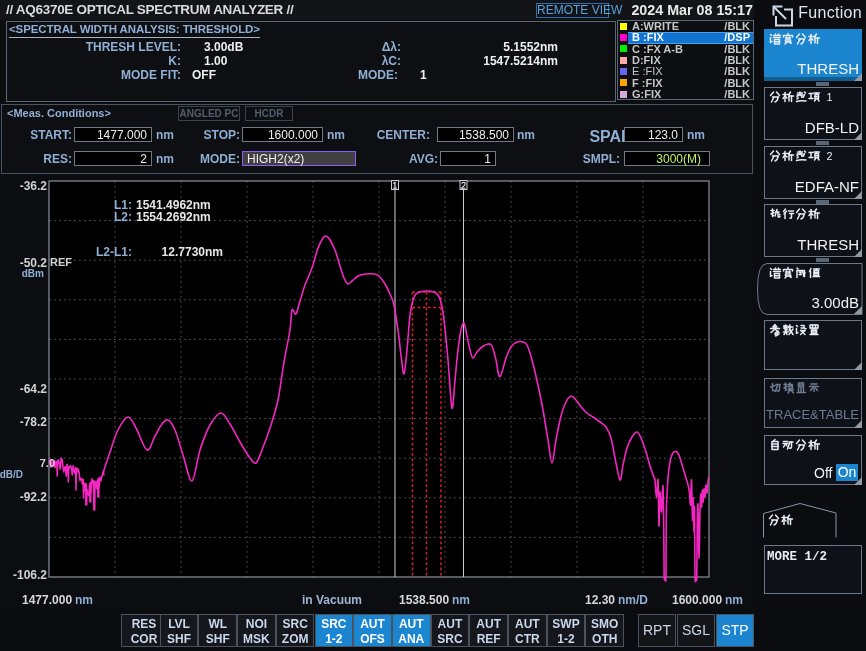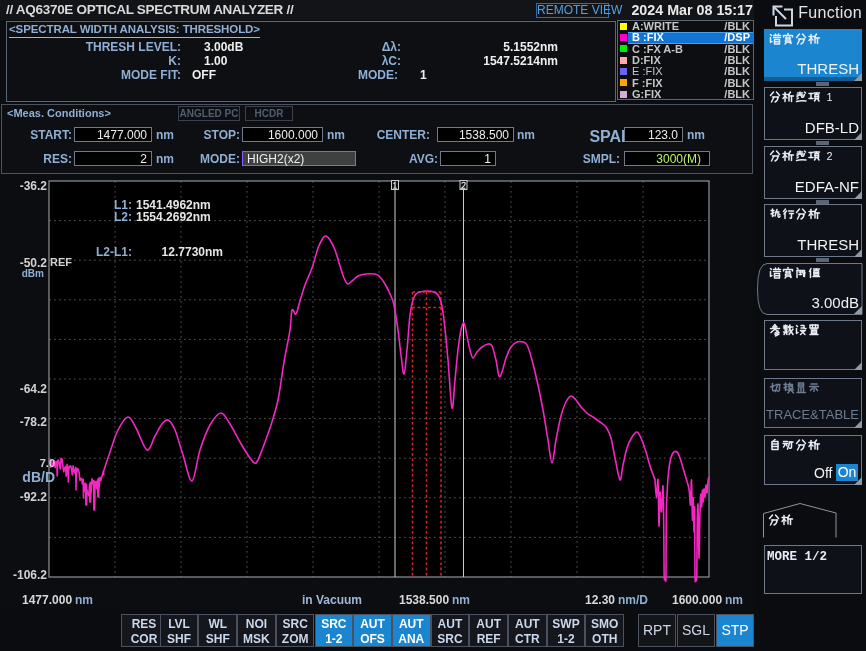--- a/index.html
+++ b/index.html
@@ -112,21 +112,21 @@
 </svg>
 <div class="abs" style="right:819px;top:179px;font-size:12px;color:#d2d2d2;font-weight:700;">-36.2</div>
 <div class="abs" style="right:819px;top:256px;font-size:12px;color:#d2d2d2;font-weight:700;">-50.2</div>
 <div class="abs" style="right:819px;top:336px;font-size:12px;color:#d2d2d2;font-weight:700;margin-top:46px;">-64.2</div>
 <div class="abs" style="right:819px;top:415px;font-size:12px;color:#d2d2d2;font-weight:700;">-78.2</div>
 <div class="abs" style="right:819px;top:490px;font-size:12px;color:#d2d2d2;font-weight:700;">-92.2</div>
 <div class="abs" style="right:819px;top:568px;font-size:12px;color:#d2d2d2;font-weight:700;">-106.2</div>
 <div style="position:absolute;top:256px;font-size:11px;color:#d2d2d2;font-weight:700;white-space:nowrap;left:50px;">REF</div>
 <div style="position:absolute;top:268px;font-size:10px;color:#8fafd4;font-weight:700;white-space:nowrap;right:822px;">dBm</div>
 <div class="abs" style="right:811px;top:457px;font-size:11px;color:#d2d2d2;font-weight:700;">7.0</div>
-<div class="abs" style="right:811px;top:469px;font-size:14px;color:#8fafd4;font-weight:700;">dB/D</div>
+<div class="abs" style="right:843px;top:469px;font-size:10px;color:#8fafd4;font-weight:700;">dB/D</div>
 <div style="position:absolute;top:198px;font-size:12px;color:#8fafd4;font-weight:700;white-space:nowrap;left:114px;">L1:</div>
 <div style="position:absolute;top:198px;font-size:12px;color:#e6e6e6;font-weight:700;white-space:nowrap;left:136px;">1541.4962nm</div>
 <div style="position:absolute;top:210px;font-size:12px;color:#8fafd4;font-weight:700;white-space:nowrap;left:114px;">L2:</div>
 <div style="position:absolute;top:210px;font-size:12px;color:#e6e6e6;font-weight:700;white-space:nowrap;left:136px;">1554.2692nm</div>
 <div style="position:absolute;top:245px;font-size:12px;color:#8fafd4;font-weight:700;white-space:nowrap;left:96px;">L2-L1:</div>
 <div style="position:absolute;top:245px;font-size:12px;color:#e6e6e6;font-weight:700;white-space:nowrap;right:643px;">12.7730nm</div>
 <div style="position:absolute;top:593px;font-size:12px;color:#d8d8d8;font-weight:700;white-space:nowrap;left:22px;">1477.000</div>
 <div style="position:absolute;top:593px;font-size:12px;color:#8fafd4;font-weight:700;white-space:nowrap;left:75px;">nm</div>
 <div style="position:absolute;top:593px;font-size:12px;color:#9fb8d8;font-weight:700;white-space:nowrap;left:302px;">in Vacuum</div>
 <div style="position:absolute;top:593px;font-size:12px;color:#d8d8d8;font-weight:700;white-space:nowrap;left:399px;">1538.500</div>

